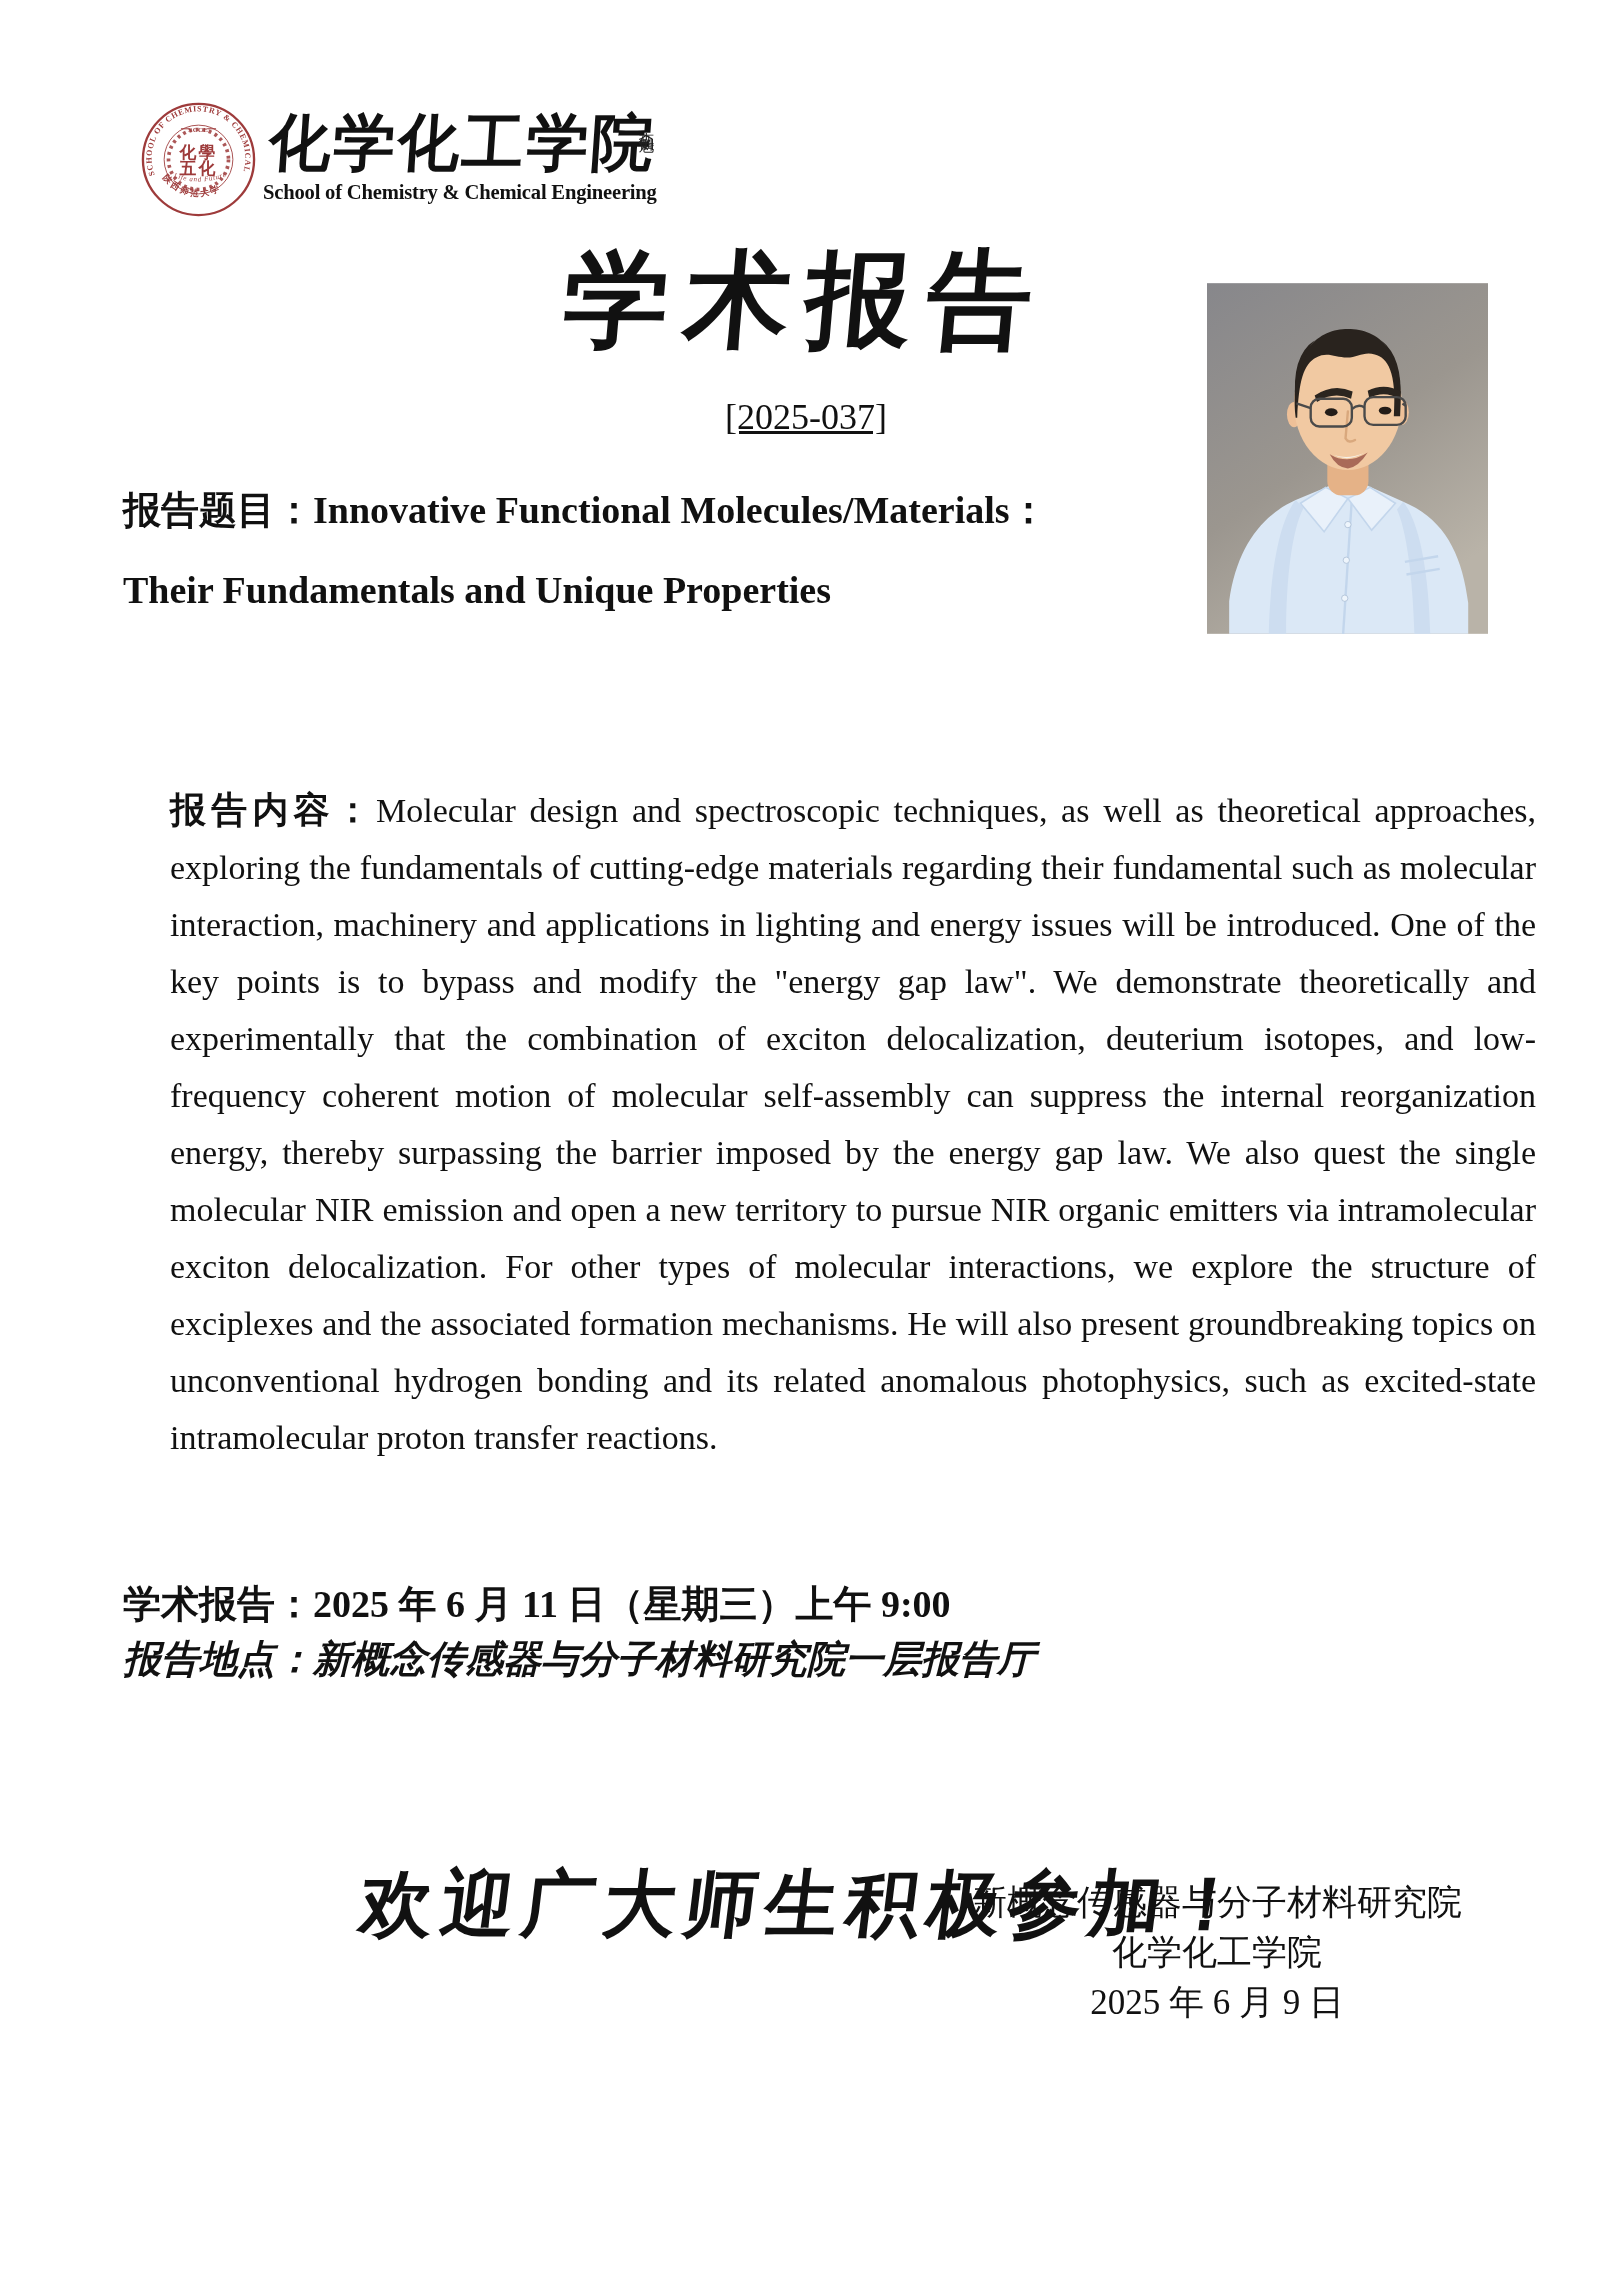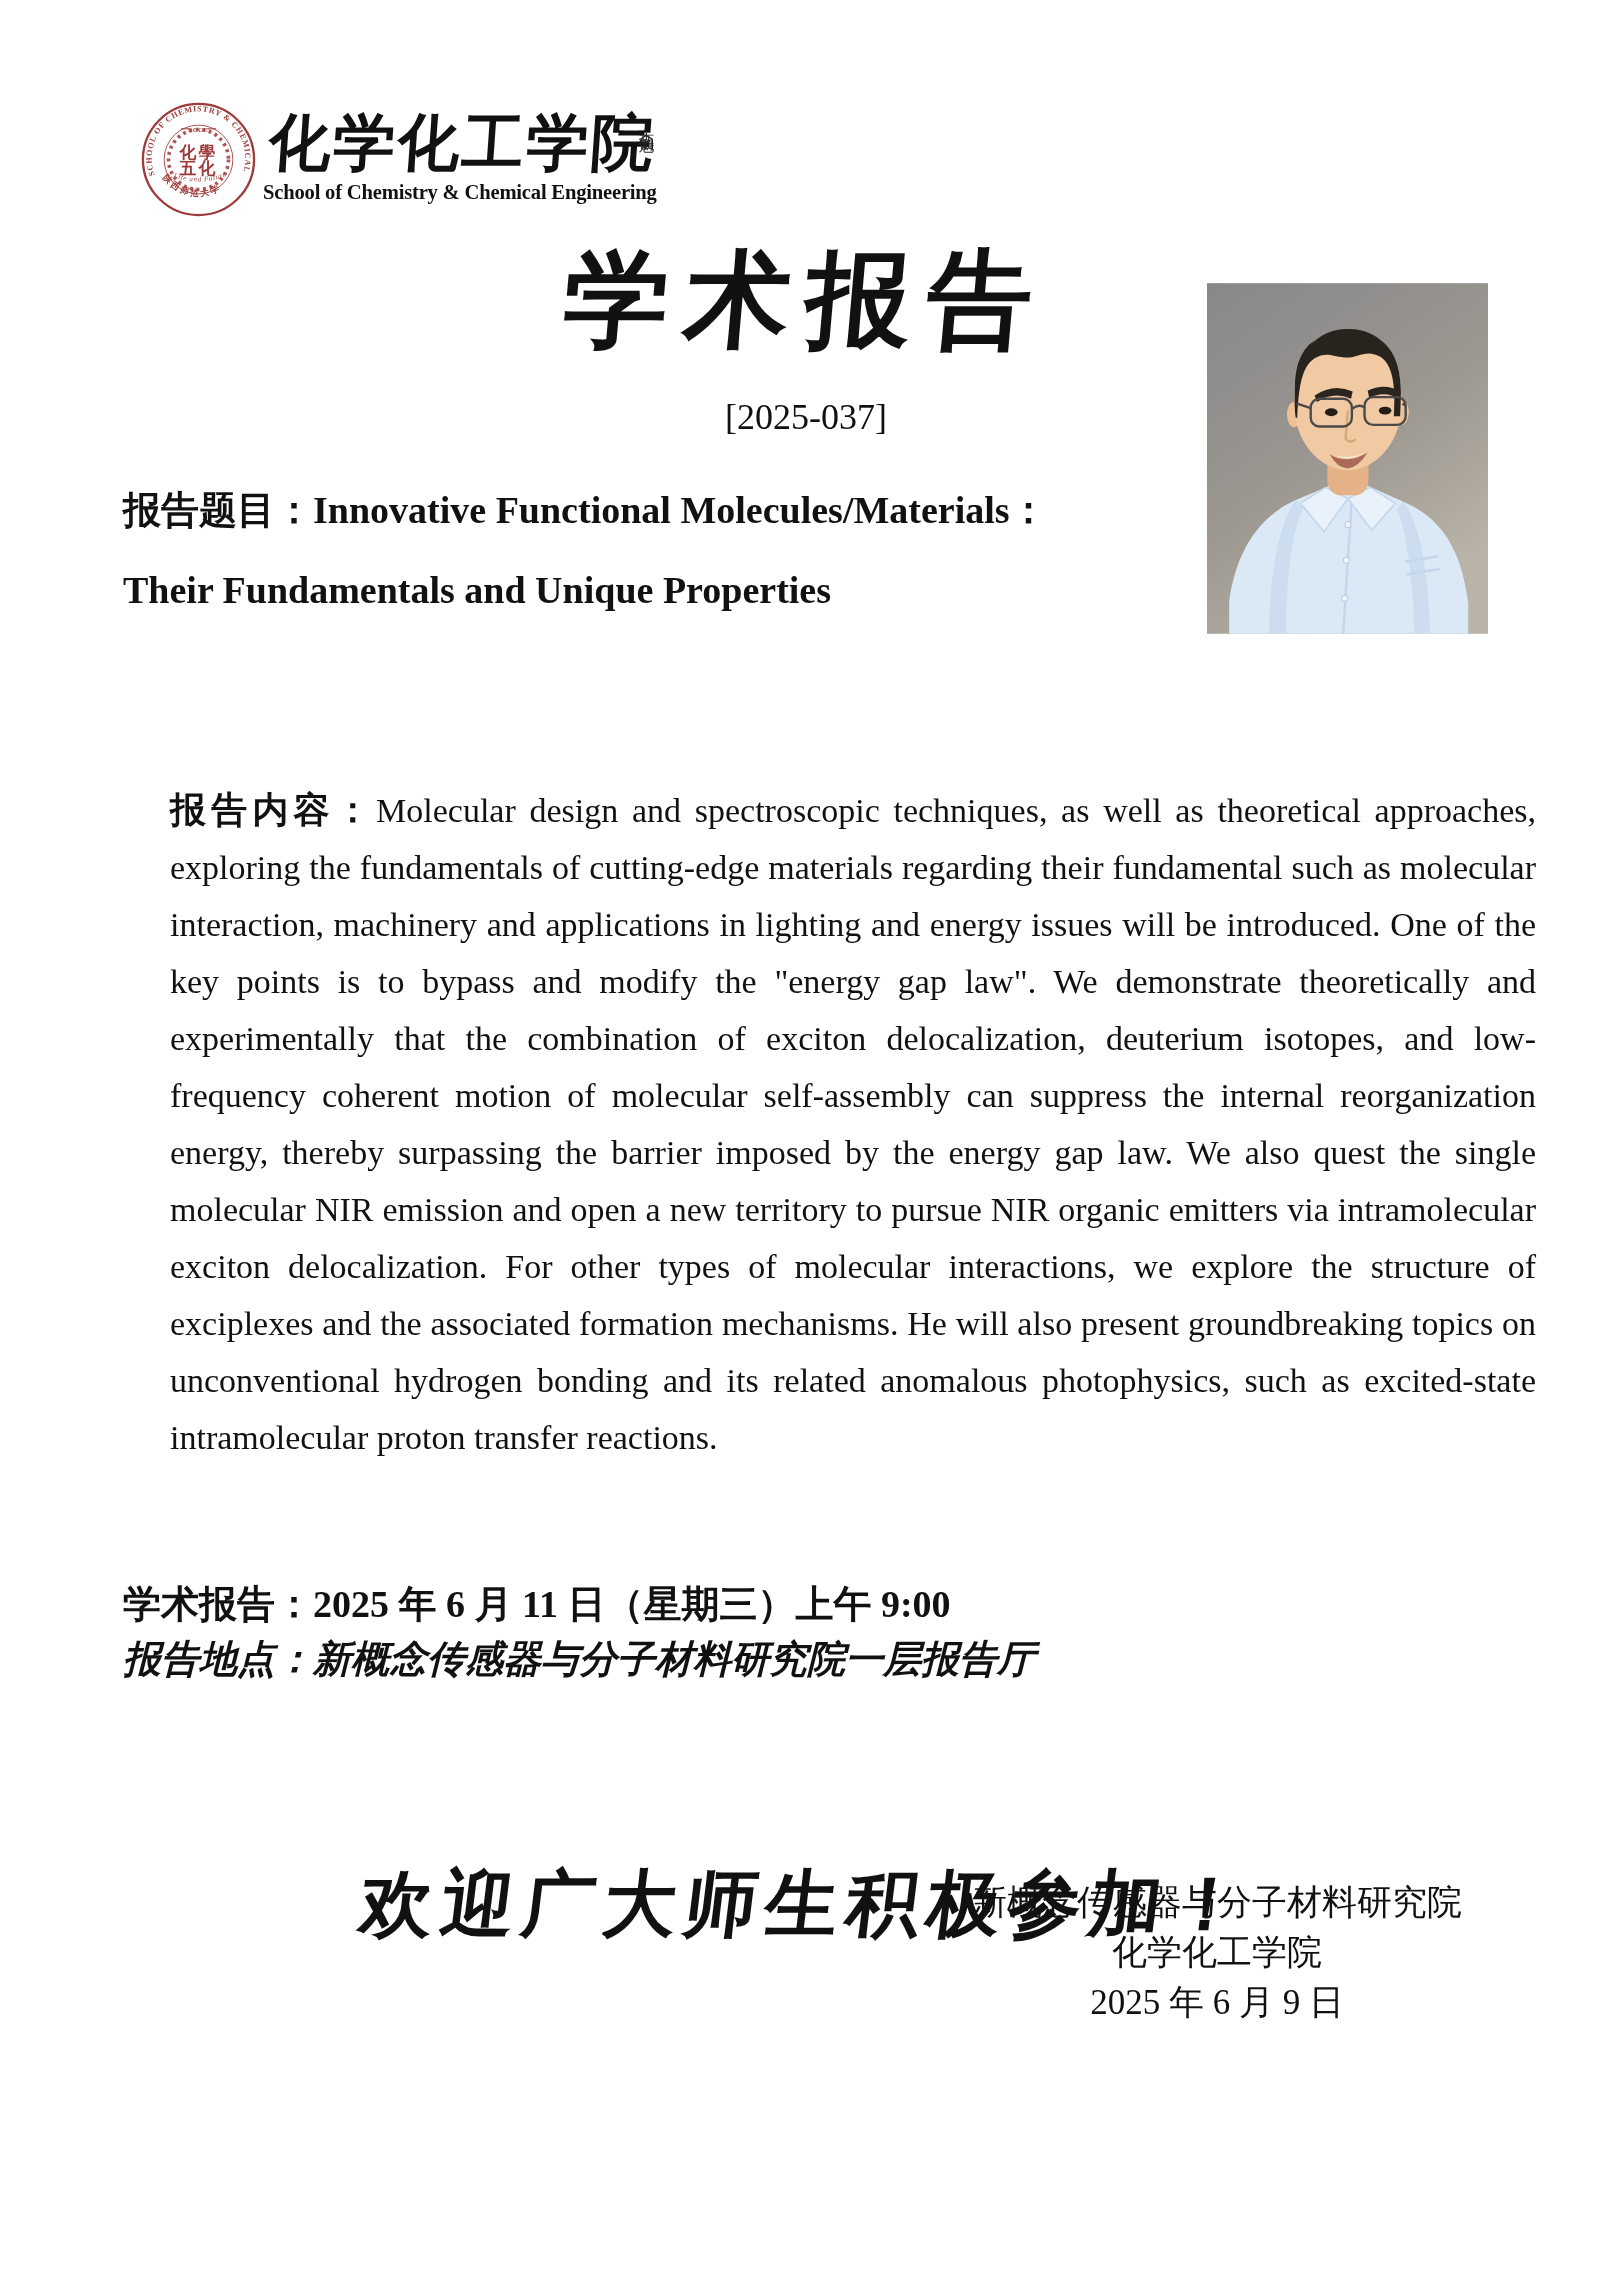--- a/index.html
+++ b/index.html
@@ -21,21 +21,21 @@
     position:absolute;left:263px;top:181px;font-size:20.6px;font-weight:bold;
     letter-spacing:-0.2px;white-space:nowrap;
   }
   
   .main-title{
     position:absolute;left:123px;top:231px;width:1366px;text-align:center;
     font-size:105px;font-weight:900;letter-spacing:16px;transform:skewX(-5deg);
     white-space:nowrap;
   }
   .serial{
-    position:absolute;left:123px;top:396px;width:1366px;text-align:center;font-size:36px;
+    position:absolute;left:123px;top:396px;width:1366px;text-align:center;font-size:36px;text-decoration:underline;
   }
   
   .photo{position:absolute;left:1207px;top:283px;width:281px;height:351px;}
   
   .row{position:absolute;left:123px;font-size:38px;font-weight:bold;white-space:nowrap;}
   .row .en{font-family:Liberation Serif, serif;}
   .row .regular{font-weight:normal;}
   .topic1{top:485px;}
   .topic2{top:568px;}
   .speaker{top:655px;}

